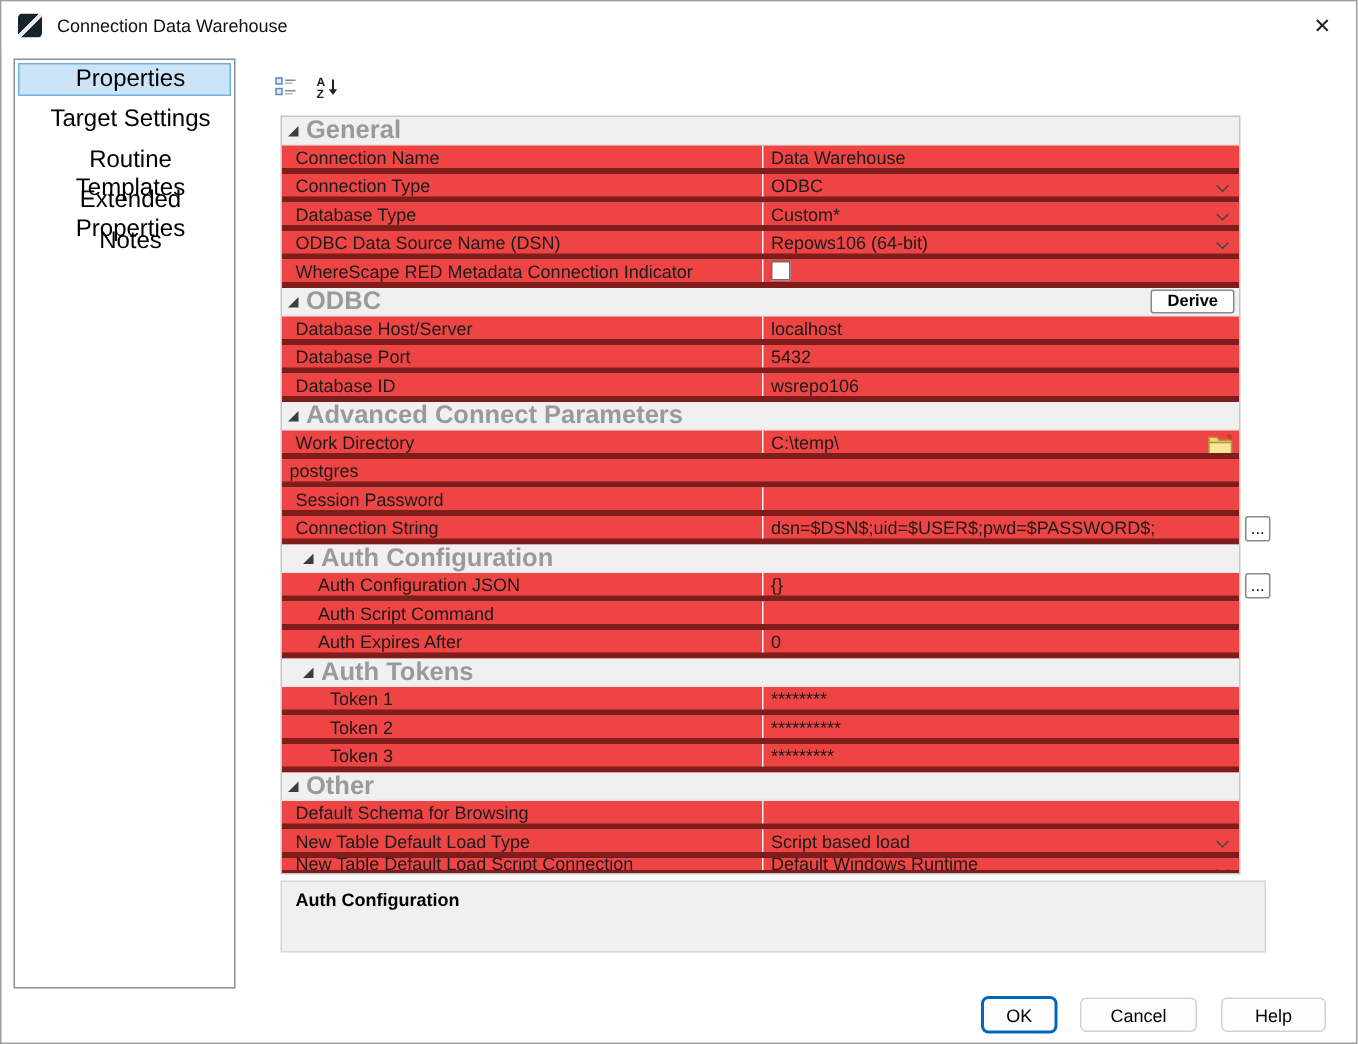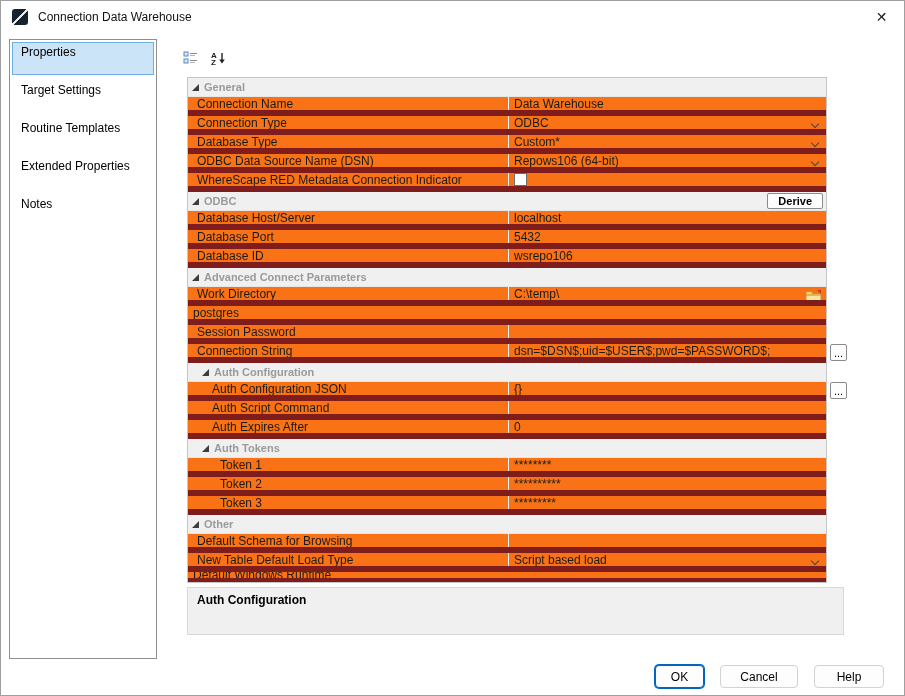--- a/index.html
+++ b/index.html
@@ -17,40 +17,40 @@
               background-image: linear-gradient(135deg, transparent 44%, #e8e8e8 44%, #e8e8e8 56%, transparent 56%); }
   .title { margin-left: 10px; font-size: 12px; color: #111; }
   .close-btn { position: absolute; top: 0; right: 0; width: 45px; height: 32px;
                display: flex; align-items: center; justify-content: center;
                font-size: 14px; color: #222; background: transparent; border: none;
                font-family: inherit; cursor: default; }
 
   
   .sidebar { position: absolute; left: 8px; top: 38px; width: 148px; height: 620px;
              background: #fff; border: 1px solid #8f8f8f; padding: 2px; }
-  .side-item { height: 33px; line-height: 19px; padding-left: 8px; font-size: 12px;
-               color: #000; margin-bottom: 5px; border: 1px solid transparent; }
+  .side-item { height: 22px; line-height: 19px; padding-left: 8px; font-size: 16px;
+               color: #000; margin-bottom: 5px; border: 1px solid transparent; text-align: center; }
   .side-item.selected { background: #cce4f7; border-color: #6fb0e2; }
 
   
   .pg-toolbar { position: absolute; left: 178px; top: 46px; display: flex; gap: 3px; }
   .tool-btn { width: 24px; height: 24px; display: flex; align-items: center;
               justify-content: center; background: transparent; border: 1px solid transparent;
               padding: 0; }
 
   
   .pgrid { position: absolute; left: 186px; top: 76px; width: 640px; height: 506px;
            border: 1px solid #c6c6c6; background: #fff; overflow: hidden; }
   .pg-row { position: relative; height: 19px; display: flex; align-items: center;
-            border-bottom: 6px solid #7f1d1d; background: #f97316; }
+            border-bottom: 4px solid #7f1d1d; background: #ef4444; }
   .pg-row.head { background: #f0f0f0; border-bottom: 1px solid #e6e6e6; }
   .tri { width: 0; height: 0; border-left: 7px solid transparent;
          border-bottom: 7px solid #3d3d3d; margin-left: 4px; flex: 0 0 auto; }
   .pg-row.sub .tri { margin-left: 14px; }
-  .head-label { margin-left: 5px; font-size: 11px; font-weight: bold; color: #9a9a9a;
+  .head-label { margin-left: 5px; font-size: 17px; font-weight: bold; color: #9a9a9a;
                 white-space: nowrap; }
   .derive-btn { position: absolute; right: 3px; top: 1px; height: 16px; padding: 0 10px;
                 font-size: 11px; font-weight: bold; color: #000; background: #fdfdfd;
                 border: 1px solid #8a8a8a; border-radius: 2px; font-family: inherit;
                 line-height: 13px; }
   .cell-label { width: 321px; height: 100%; display: flex; align-items: center;
                 font-size: 12px; color: #1a1a1a; border-right: 1px solid #f1f1f1;
                 white-space: nowrap; overflow: hidden; }
   .cell-value { flex: 1; height: 100%; display: flex; align-items: center;
                 padding-left: 5px; font-size: 12px; color: #1a1a1a; position: relative;
@@ -283,20 +283,21 @@
       <div class="pg-row">
         <div class="cell-label" style="padding-left: 9px;">New Table Default Load Type</div>
         <div class="cell-value">
           <span class="val-text">Script based load</span>
           <span class="dd">
             <span class="chev"></span>
           </span>
         </div>
       </div>
       <div class="pg-row" style="height: 12px; overflow: hidden;">
+        <div class="cell-label" style="padding-left: 9px;">New Table Default Load Script Connection</div>
         <div class="cell-value">
           <span class="val-text">Default Windows Runtime</span>
           <span class="dd">
             <span class="chev"></span>
           </span>
         </div>
       </div>
     </div>
 
   <div class="desc">

